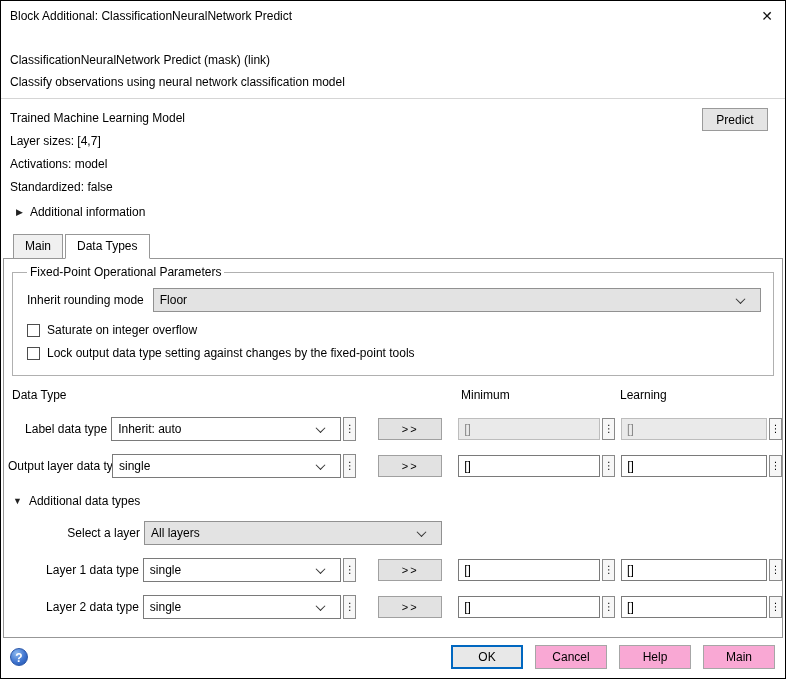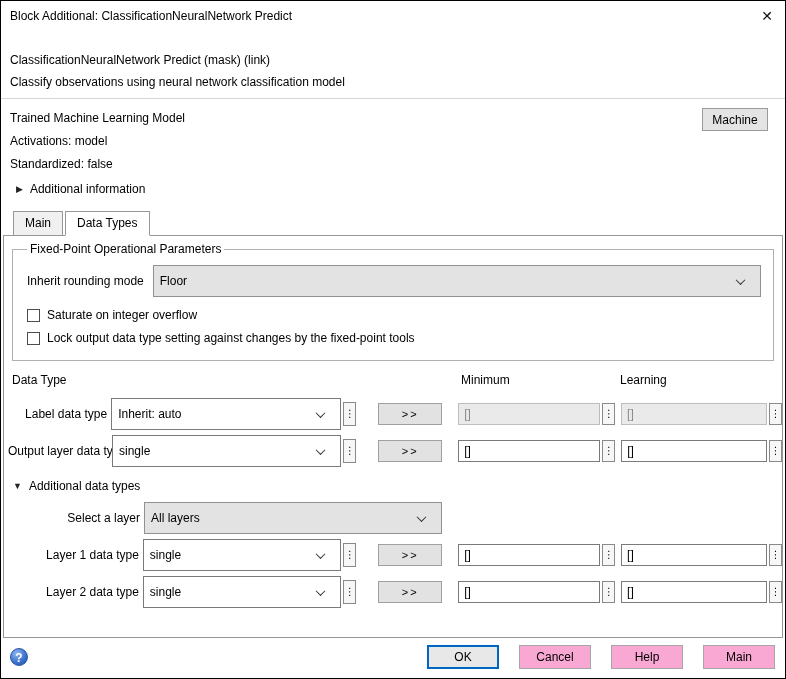--- a/index.html
+++ b/index.html
@@ -27,21 +27,21 @@
   
   .tabstrip { display:flex; padding-left:12px; margin-top:9px; position:relative; z-index:2; margin-bottom:-1px; }
   .tab { padding:4px 11px 5px; border:1px solid #979797; background:#f0f0f0; margin-right:2px; cursor:pointer; }
   .tab.active { background:#fff; border-bottom-color:#fff; }
   .tab-panel { border:1px solid #979797; margin:0 2px; background:#fff; flex:1; overflow:hidden; }
   
   fieldset { margin:6px 8px 4px; border:1px solid #b0b0b0; padding:2px 12px 6px; }
   legend { font-size:12px; padding:0 3px; margin-left:2px; }
   .round-row { display:flex; align-items:center; margin:7px 0 11px 2px; }
   .round-row .lbl { margin-right:9px; }
-  .combo { height:32px; border:1px solid #7a7a7a; background:#fff; display:flex;
+  .combo { height:24px; border:1px solid #7a7a7a; background:#fff; display:flex;
     align-items:center; justify-content:space-between; padding:0 16px 0 6px; cursor:pointer; }
   .combo.gray { background:#e3e3e3; border-color:#919191; }
   .combo .val { white-space:nowrap; overflow:hidden; }
   .chev { width:7px; height:7px; border-right:1.5px solid #333; border-bottom:1.5px solid #333;
     transform:rotate(45deg) translate(-1px,-1px); flex:none; margin-left:8px; }
   .round-combo { flex:1; }
   .cb-row { display:flex; align-items:center; margin:9px 0 9px 2px; }
   .checkbox { width:13px; height:13px; border:1px solid #4d4d4d; background:#fff;
     margin-right:7px; flex:none; cursor:pointer; }
   
@@ -66,21 +66,21 @@
     display:flex; align-items:center; padding:0 5px; margin-left:16px; flex:none; }
   .mm-field.max { width:146px; margin-left:6px; }
   .mm-field.disabled { background:#eaeaea; color:#8a8a8a; border-color:#bdbdbd; }
   .add-disclosure { display:flex; align-items:center; gap:7px; margin:16px 0 6px 9px; cursor:pointer; }
   
   .footer { height:40px; flex:none; display:flex; align-items:center; padding:0 10px 2px 9px; }
   .help-icon { width:18px; height:18px; border-radius:50%; color:#fff; font-weight:bold;
     font-size:12px; text-align:center; line-height:18px; cursor:pointer;
     background:radial-gradient(circle at 35% 28%, #8db9ef 0%, #3f74cf 55%, #1d4fa8 100%);
     border:1px solid #2a56a8; }
-  .footer .btns { margin-left:auto; display:flex; gap:20px; }
+  .footer .btns { margin-left:auto; display:flex; gap:12px; }
   .btn { width:72px; height:24px; background:#f9a8d4; border:1px solid #a6a6a6;
     font-size:12px; font-family:"Liberation Sans", sans-serif; cursor:pointer; }
   .btn.default { border:2px solid #0067c0; background:#e8e8e8; }
 </style>
 </head>
 <body>
 
 <div class="window">
 
   <div class="titlebar">
@@ -88,21 +88,22 @@
     <span class="close-btn">✕</span>
   </div>
 
   <div class="mask-header">
     <div class="mask-title">ClassificationNeuralNetwork Predict (mask) (link)</div>
     <div>Classify observations using neural network classification model</div>
   </div>
 
   <div class="model-section">
     <div class="line">Trained Machine Learning Model</div>
-    <button class="refresh-btn">Machine</button>
+    <button class="refresh-btn">Predict</button>
+    <div class="line">Layer sizes: [4,7]</div>
     <div class="line">Activations: model</div>
     <div class="line">Standardized: false</div>
     <div class="disclosure">
       <span class="disc-arrow">▶</span>
       <span>Additional information</span>
     </div>
   </div>
 
   <div class="tabstrip">
     <div class="tab">Main</div>

